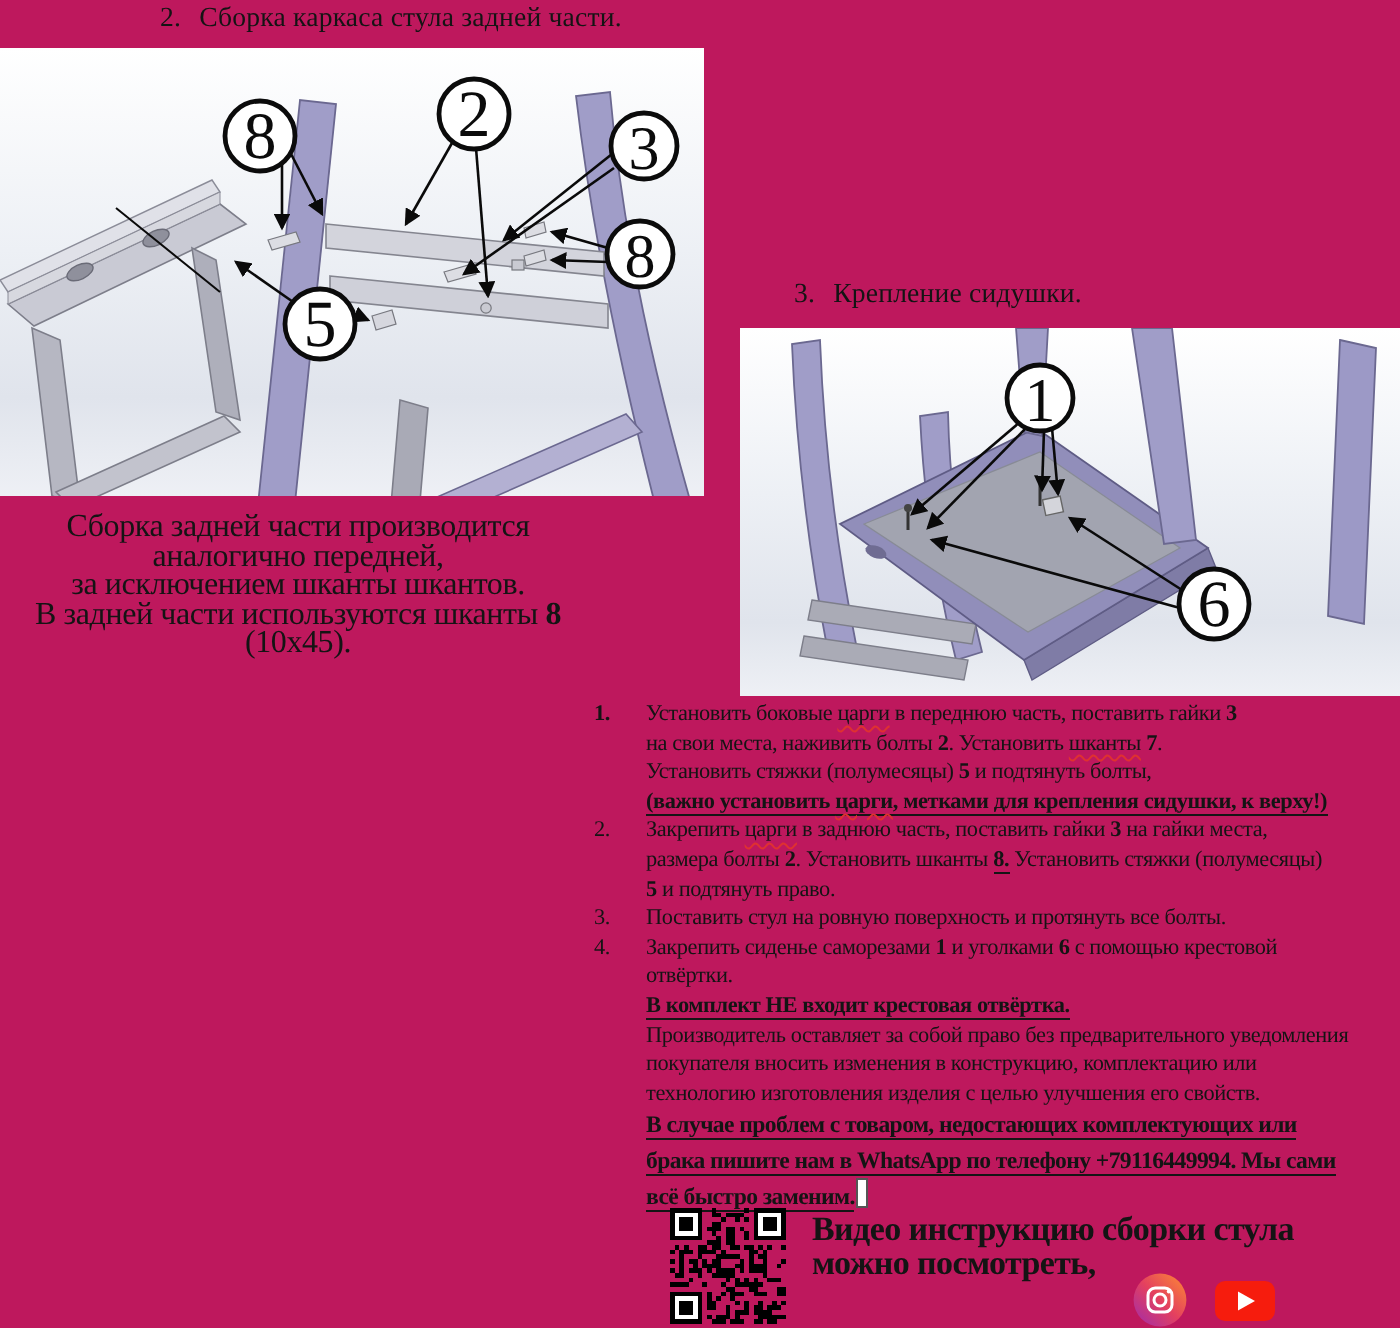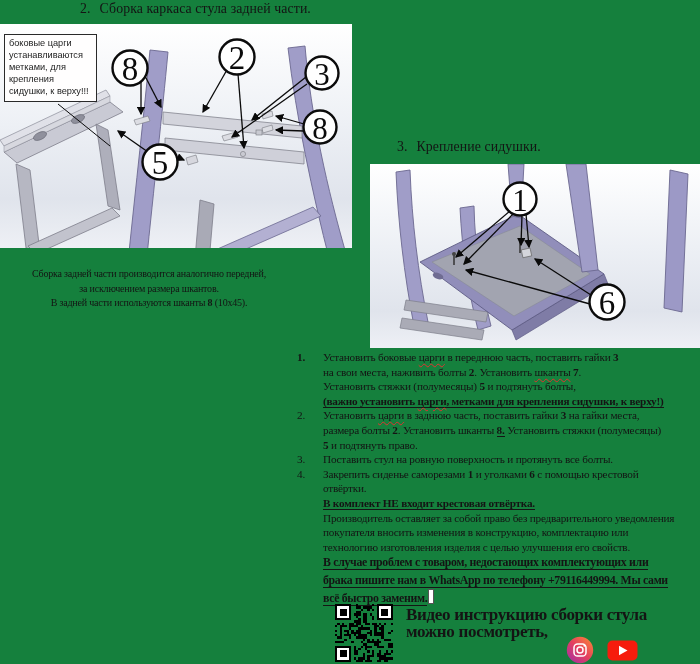--- a/index.html
+++ b/index.html
@@ -1,33 +1,33 @@
 <!DOCTYPE html>
 <html lang="ru"><head>
 <meta charset="utf-8">
 <style>
   html,body{margin:0;padding:0;background:#fff;}
-  .page{position:relative;width:700px;height:664px;background:#15803d;overflow:hidden;
+  .page{position:relative;width:700px;height:664px;background:#be185d;overflow:hidden;
         font-family:"Liberation Serif","DejaVu Serif",serif;color:#141414;}
   .abs{position:absolute;}
 
   
   .h-title{font-size:13.8px;font-weight:400;letter-spacing:0.1px;white-space:nowrap;}
   .h-title .tnum{display:inline-block;}
   .h-title .ttxt{display:inline-block;margin-left:9px;}
 
   
   .notebox{left:4px;top:34px;width:93px;box-sizing:border-box;background:#fffefe;
            border:1.2px solid #2a2a2a;padding:3px 3px 3px 4px;
            font-family:"Liberation Sans","DejaVu Sans",sans-serif;
            font-size:9.2px;line-height:11.9px;color:#222;z-index:5;}
 
   
-  .caption{left:0;top:267px;width:298px;text-align:center;
-           font-size:10px;line-height:14.6px;letter-spacing:-0.2px;}
+  .caption{left:0;top:257px;width:298px;text-align:center;
+           font-size:16px;line-height:14.6px;letter-spacing:-0.2px;}
 
   
   .steps{left:297px;top:350px;width:406px;font-size:11.2px;line-height:14.6px;letter-spacing:-0.2px;}
   .step{display:flex;}
   .step .num{width:26px;flex:none;}
   .step .txt{flex:1;}
 
   .b{font-weight:700;}
   .bu{font-weight:700;border-bottom:1.5px solid #151515;}
   .sq{text-decoration-line:underline;text-decoration-style:wavy;
@@ -130,23 +130,22 @@
         <circle cx="320" cy="103" r="16.5" fill="#fff" stroke="#0b0b0b" stroke-width="2.4"></circle>
         <text class="callout-num" x="320" y="104" font-size="31" text-anchor="middle" dominant-baseline="central">8</text>
       </g>
       <g>
         <circle cx="160" cy="138" r="17.5" fill="#fff" stroke="#0b0b0b" stroke-width="2.4"></circle>
         <text class="callout-num" x="160" y="139" font-size="33" text-anchor="middle" dominant-baseline="central">5</text>
       </g>
     </g>
   </svg>
 
-  <div class="abs notebox">боковые царги устанавливаются метками, для крепления сидушки, к верху!!!</div>
-
-  <div class="abs caption"><span>Сборка задней части производится аналогично передней,</span><br><span>за исключением размера шкантов.</span><br><span>В задней части используются шканты </span><span class="b">8</span><span> (10x45).</span></div>
+
+  <div class="abs caption"><span>Сборка задней части производится аналогично передней,</span><br><span>за исключением шканты шкантов.</span><br><span>В задней части используются шканты </span><span class="b">8</span><span> (10x45).</span></div>
 
   <div class="abs h-title" style="left:397px;top:139px;">
     <span class="tnum">3.</span><span class="ttxt">Крепление сидушки.</span>
   </div>
 
   <svg class="abs" style="left:370px;top:164px;" width="330" height="184" viewBox="0 0 330 184">
     <defs>
       <linearGradient id="g2" x1="0" y1="0" x2="0" y2="1">
         <stop offset="0" stop-color="#ffffff"></stop>
         <stop offset="0.45" stop-color="#edf0f5"></stop>
@@ -207,21 +206,21 @@
     </g>
   </svg>
 
   <div class="abs steps">
     <div class="step">
       <span class="num"><span class="b">1.</span></span>
       <div class="txt"><span>Установить боковые </span><span class="sq">царги</span><span> в переднюю часть, поставить гайки </span><span class="b">3</span><br><span>на свои места, наживить болты </span><span class="b">2</span><span>. Установить </span><span class="sq">шканты</span><span> </span><span class="b">7</span><span>.</span><br><span>Установить стяжки (полумесяцы) </span><span class="b">5</span><span> и подтянуть болты,</span><br><span class="bu">(важно установить </span><span class="bu sq">царги</span><span class="bu">, метками для крепления сидушки, к верху!)</span></div>
     </div>
     <div class="step">
       <span class="num"><span class="">2.</span></span>
-      <div class="txt"><span>Установить </span><span class="sq">царги</span><span> в заднюю часть, поставить гайки </span><span class="b">3</span><span> на гайки места,</span><br><span>размера болты </span><span class="b">2</span><span>. Установить шканты </span><span class="bu">8.</span><span> Установить стяжки (полумесяцы)</span><br><span class="b">5</span><span> и подтянуть право.</span></div>
+      <div class="txt"><span>Закрепить </span><span class="sq">царги</span><span> в заднюю часть, поставить гайки </span><span class="b">3</span><span> на гайки места,</span><br><span>размера болты </span><span class="b">2</span><span>. Установить шканты </span><span class="bu">8.</span><span> Установить стяжки (полумесяцы)</span><br><span class="b">5</span><span> и подтянуть право.</span></div>
     </div>
     <div class="step">
       <span class="num"><span class="">3.</span></span>
       <div class="txt"><span>Поставить стул на ровную поверхность и протянуть все болты.</span></div>
     </div>
     <div class="step">
       <span class="num"><span class="">4.</span></span>
       <div class="txt"><span> Закрепить сиденье саморезами </span><span class="b">1</span><span> и уголками </span><span class="b">6</span><span> с помощью крестовой</span><br><span>отвёртки.</span><br><span class="bu">В комплект НЕ входит крестовая отвёртка.</span><br><span>Производитель оставляет за собой право без предварительного уведомления</span><br><span>покупателя вносить изменения в конструкцию, комплектацию или</span><br><span>технологию изготовления изделия с целью улучшения его свойств.</span></div>
     </div>
   </div>

